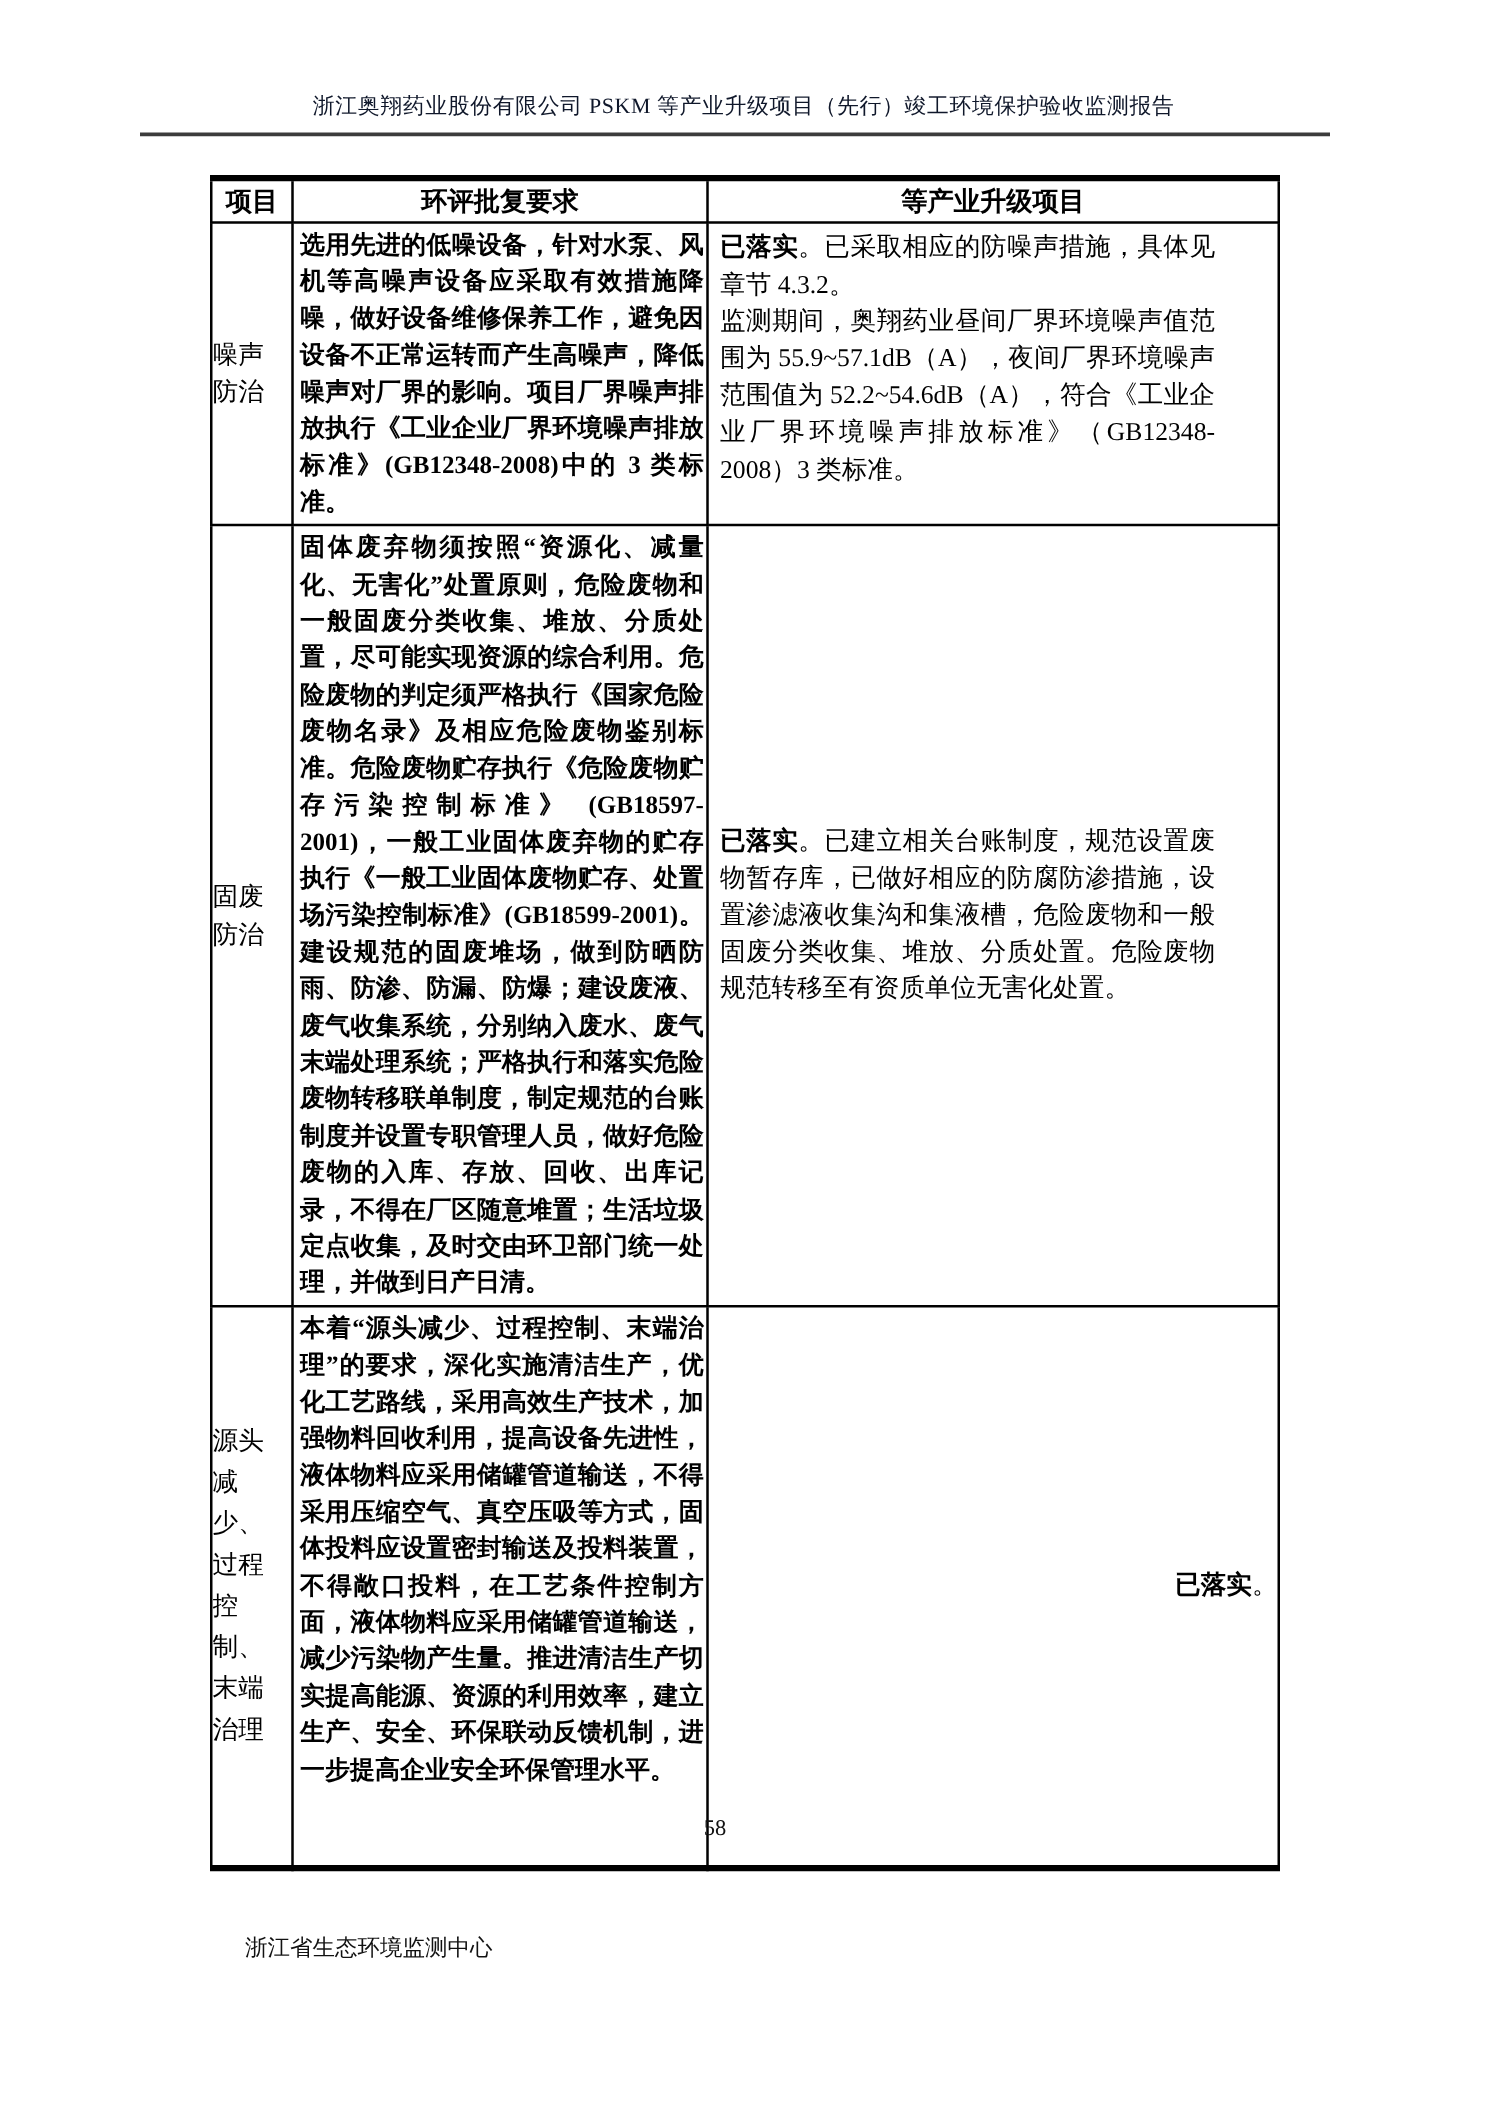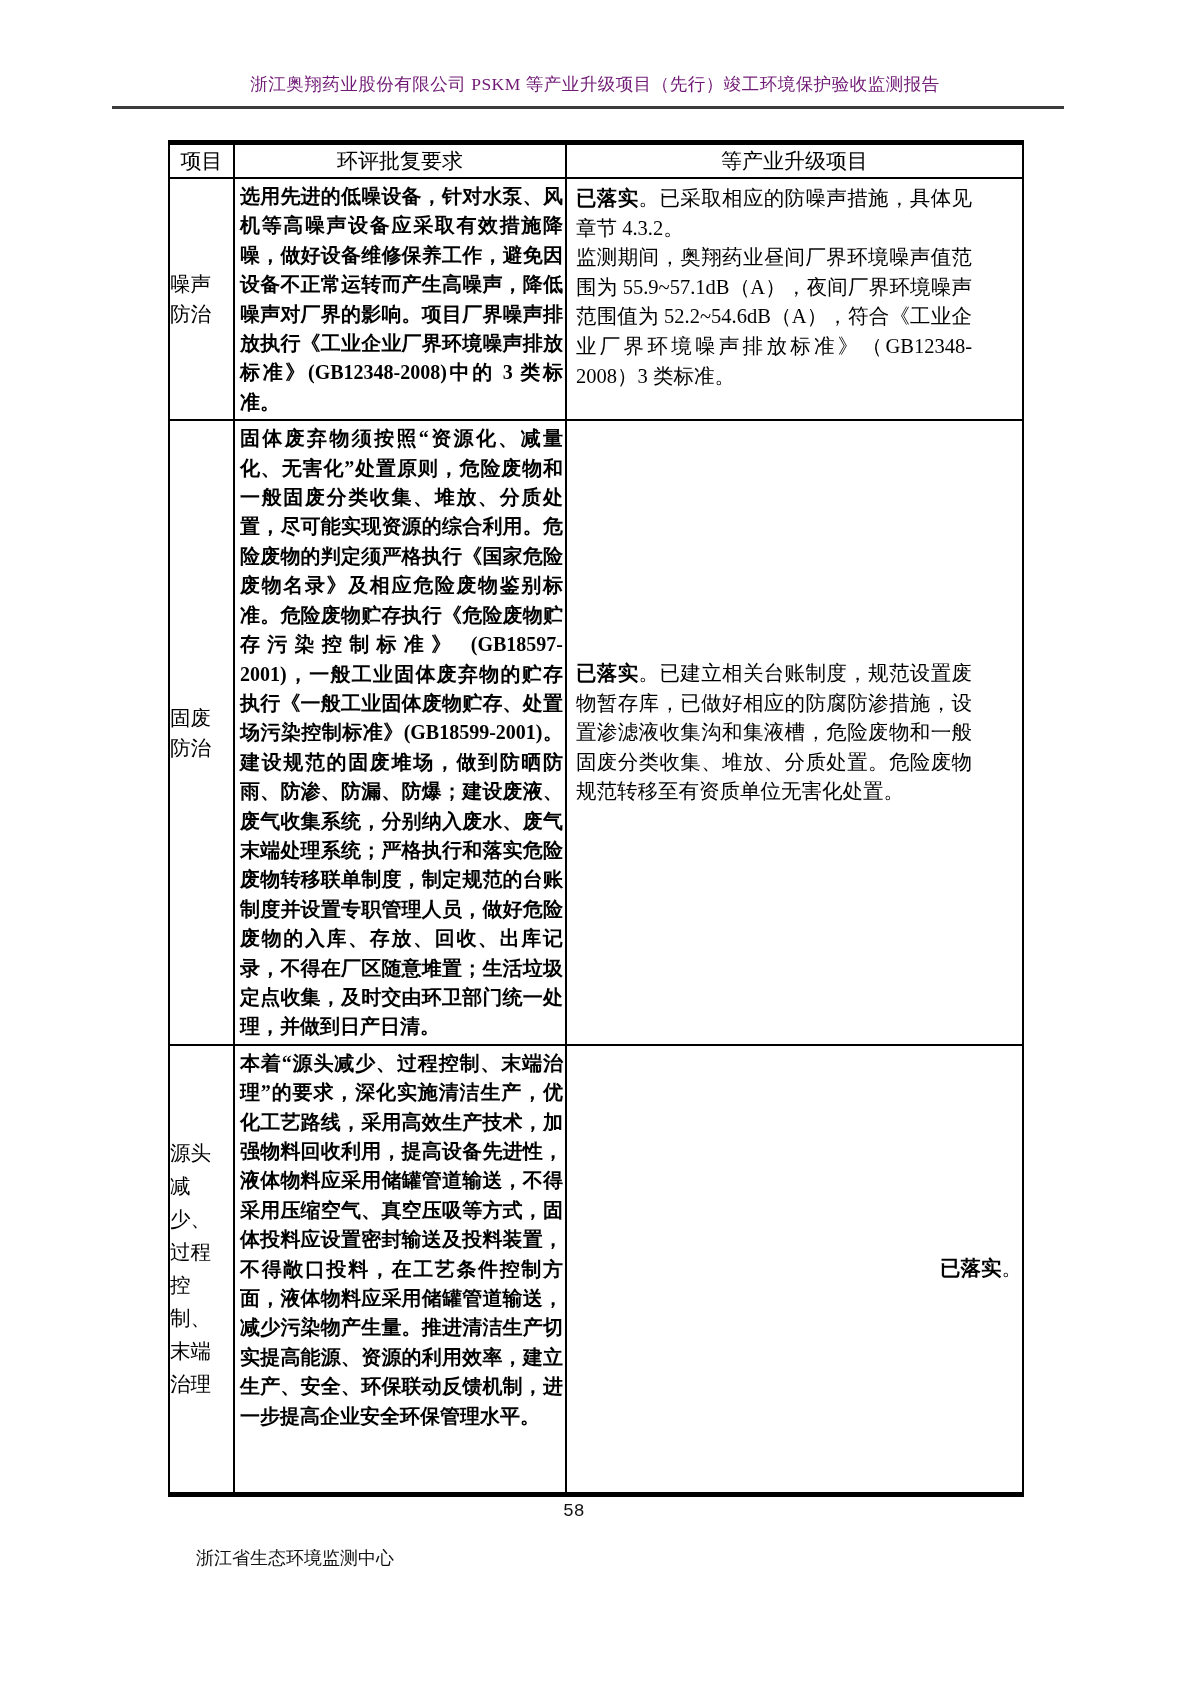--- a/index.html
+++ b/index.html
@@ -7,41 +7,41 @@
   body {
     width:1190px; height:1683px;
     font-family:"Liberation Serif","DejaVu Serif",serif;
     color:#000000; position:relative;
   }
   .page { position:absolute; inset:0; background:#ffffff; }
 
   .doc-header {
     position:absolute; top:72px; left:0; width:1190px;
     text-align:center; font-size:17.5px; letter-spacing:0.5px;
-    color:#701a75;
+    color:#0f172a;
   }
   .header-rule {
     position:absolute; top:106px; left:112px; width:952px; height:2.5px;
     background:#3c3c3c;
   }
 
   table.report-table {
     position:absolute; left:168px; top:140px; width:854px;
     border-collapse:collapse; table-layout:fixed;
     border-left:2px solid #000; border-right:2px solid #000;
     border-top:5px solid #000; border-bottom:5px solid #000;
   }
   col.col-item   { width:65px; }
   col.col-req    { width:332px; }
   col.col-status { width:457px; }
 
   th, td { border:2px solid #000; }
 
   tr.head-row th {
-    height:33px; font-size:21px; font-weight:normal;
+    height:33px; font-size:21px; font-weight:bold;
     text-align:center; vertical-align:middle; padding:2px 0;
   }
   tr.r1 { height:235px; }
   tr.r2 { height:588px; }
   tr.r3 { height:450px; }
 
   td.item-cell {
     text-align:left; vertical-align:middle;
     font-size:20.5px; line-height:33px; white-space:pre-line;
   }
@@ -64,22 +64,22 @@
     vertical-align:middle; text-align:right; padding:0;
   }
   .status-rest { white-space:pre-line; }
   b.status-lead { font-weight:bold; }
 
   .footer-org {
     position:absolute; left:196px; top:1546px;
     font-size:18px; color:#111;
   }
   .footer-page {
-    position:absolute; left:563px; top:1501px;
-    font-size:18px; color:#111;font-family:Liberation Mono, monospace;
+    position:absolute; left:563px; top:1452px;
+    font-size:18px; color:#111;
   }
 </style>
 </head>
 <body>
 
 <div class="page">
 
   <div class="doc-header">浙江奥翔药业股份有限公司 PSKM 等产业升级项目（先行）竣工环境保护验收监测报告</div>
   <div class="header-rule"></div>
 

